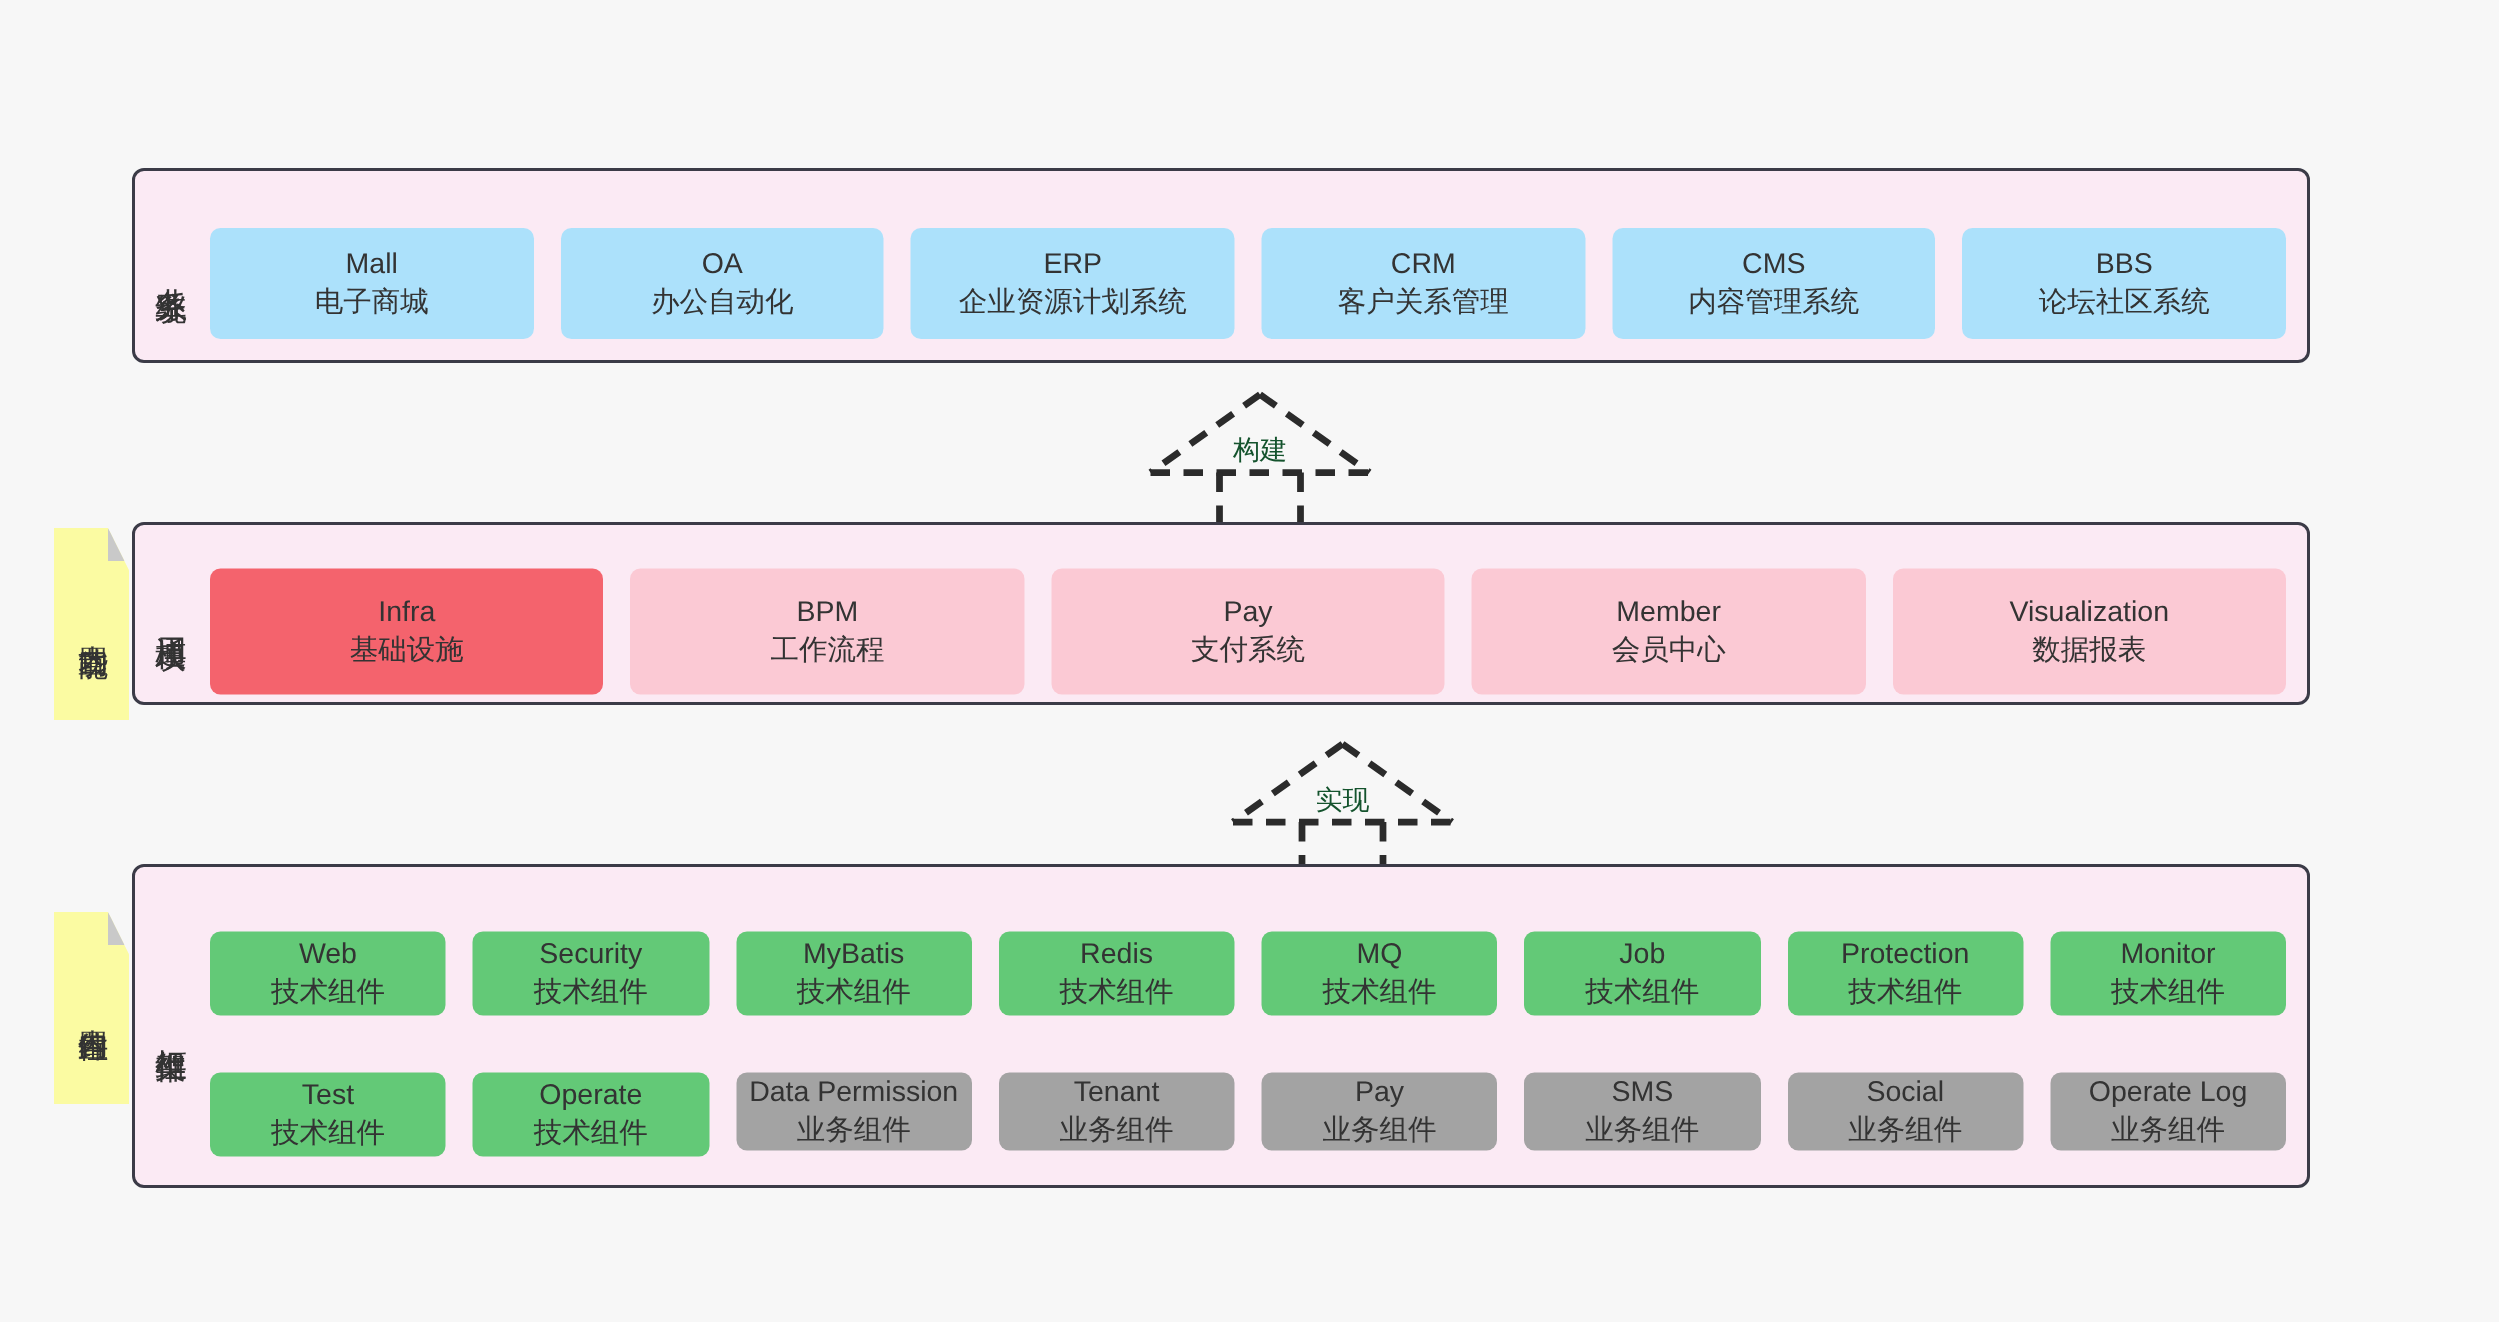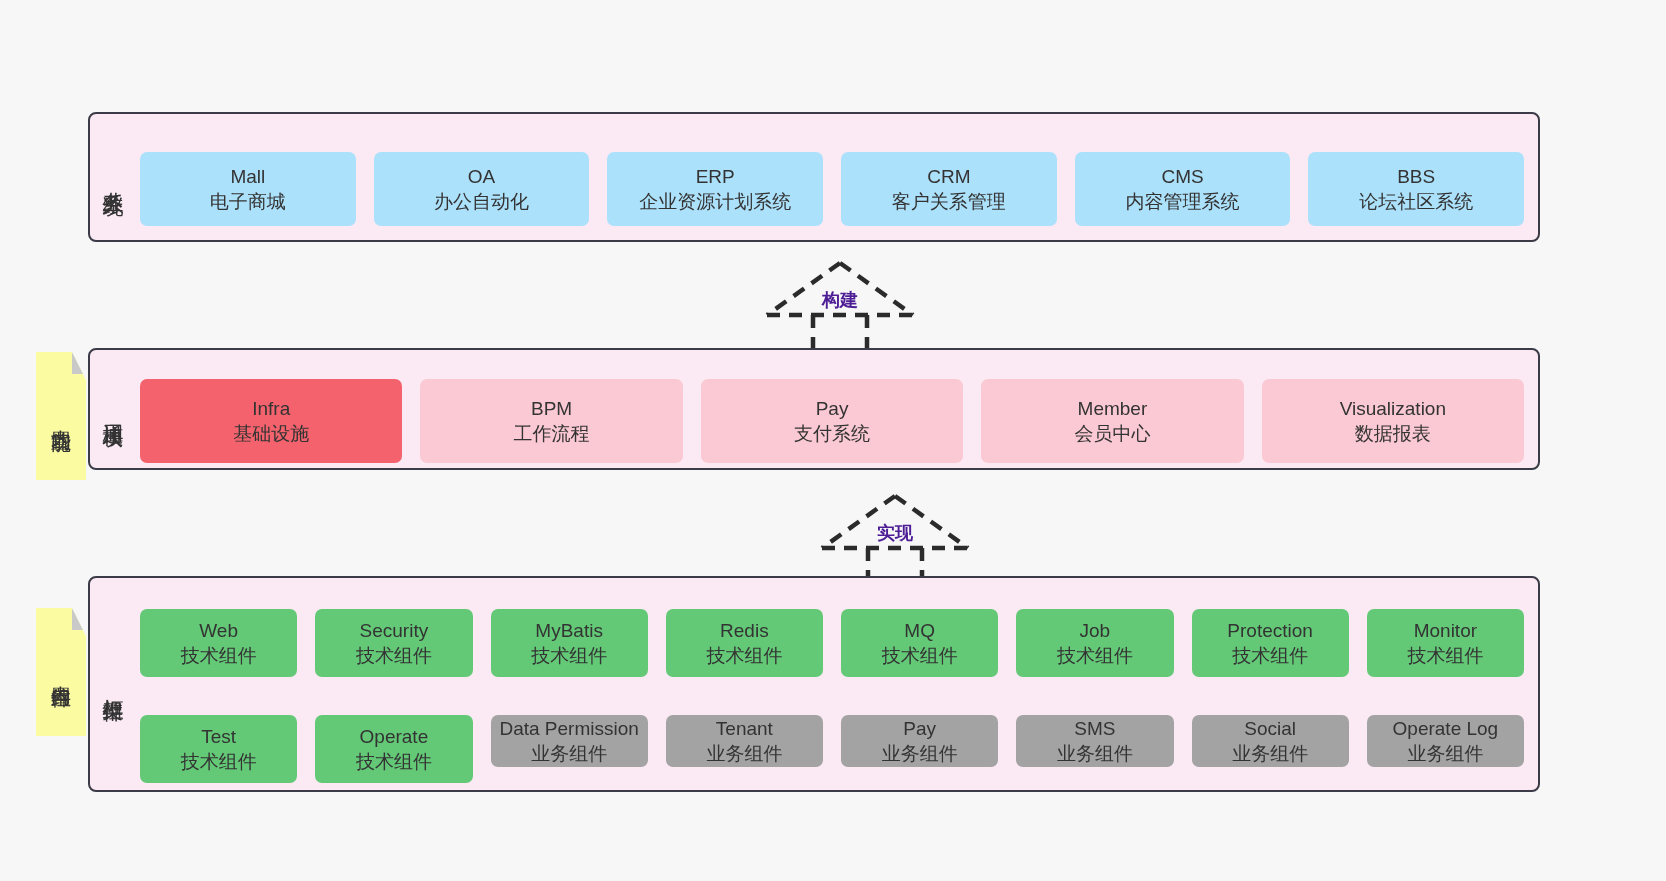--- a/index.html
+++ b/index.html
@@ -76,21 +76,21 @@
     box-sizing: border-box;
     user-select: none;
     margin-top: 24px;
   }
   .card .t1 { display: block; }
   .card .t2 { display: block; }
 
   .card.blue       { background: #ace1fb; height: 74px; }
   .card.red        { background: #f4636d; height: 84px; }
   .card.pink       { background: #fbc9d4; height: 84px; }
-  .card.green      { background: #63c977; height: 68px; }
+  .card.green      { background: #63c977; height: 56px; }
   .card.lightgreen { background: #a3a3a3; height: 52px; }
 
   
   .note {
     position: absolute;
     width: 50px;
     background: #fbfba2;
     font-size: 20px;
     line-height: 1.06;
     color: #333333;
@@ -124,25 +124,24 @@
     position: absolute;
     inset: 0;
     overflow: visible;
   }
   .connector .clabel {
     position: absolute;
     left: 50%;
     transform: translateX(-50%);
     bottom: 6px;
     font-size: 18px;
-    color: #4c1d95;
+    color: #14532d;
     background: transparent;
     user-select: none;
     white-space: nowrap;
-    font-weight: bold;
   }
 </style>
 </head>
 <body>
 
 <div class="canvas">
 
   <div class="layer" style="left:88px; top:112px; width:1452px; height:130px;">
     <div class="layer-title">业务系统</div>
     <div class="layer-body">

